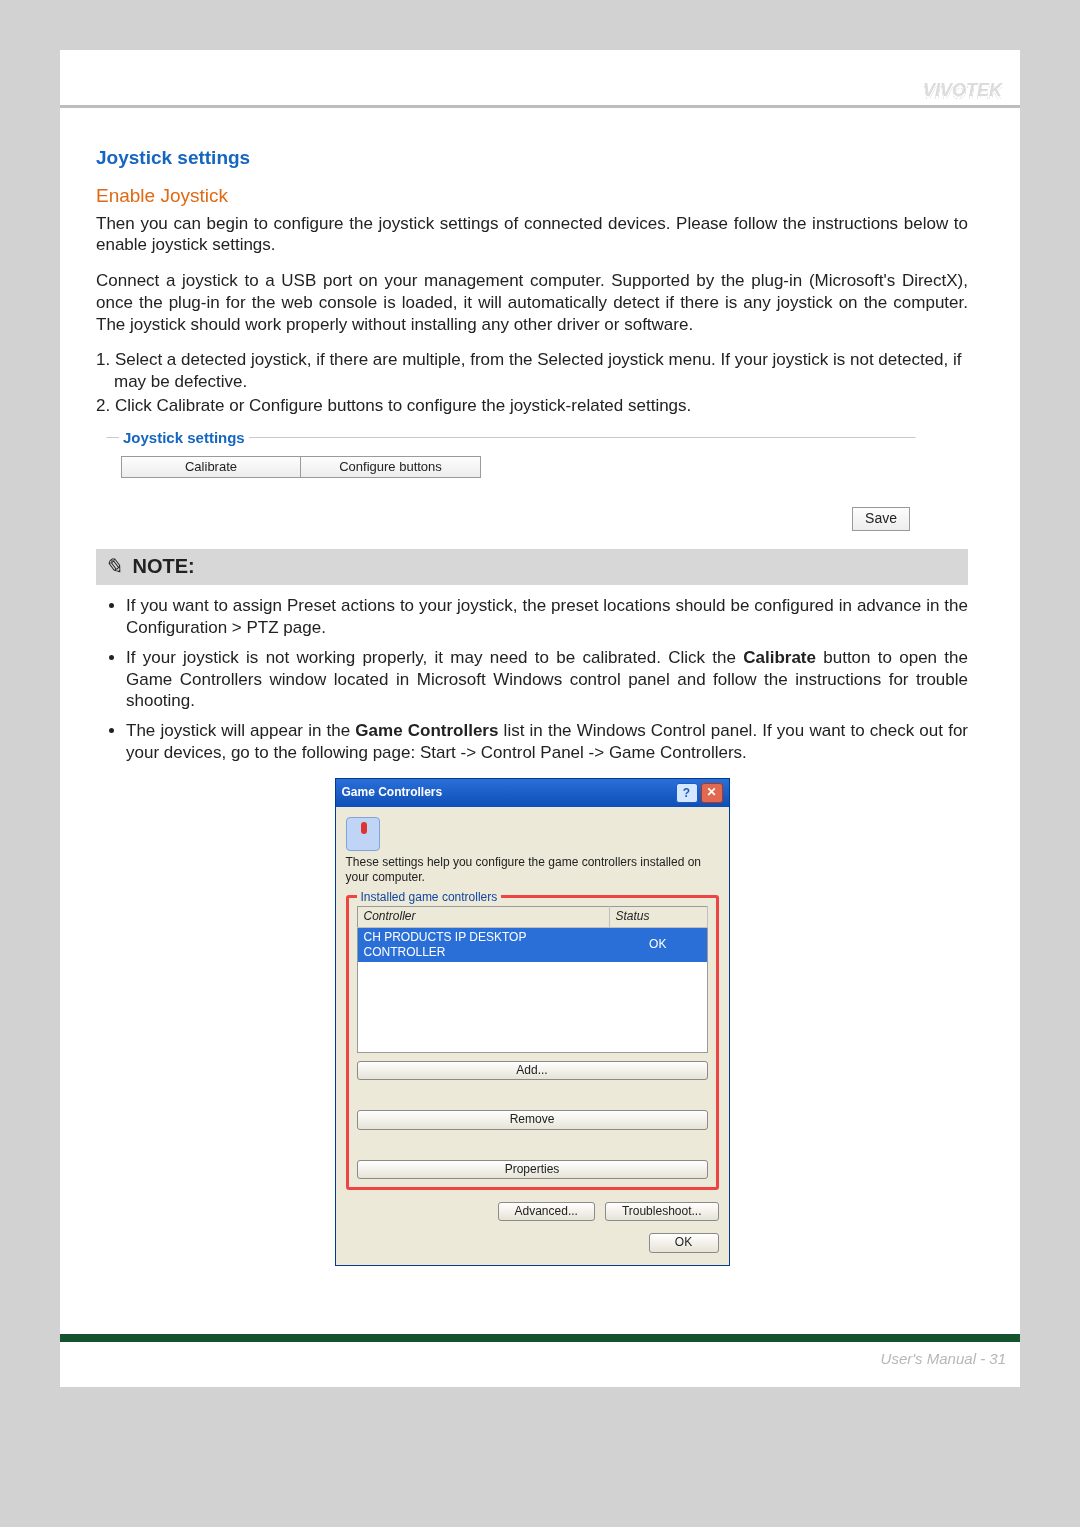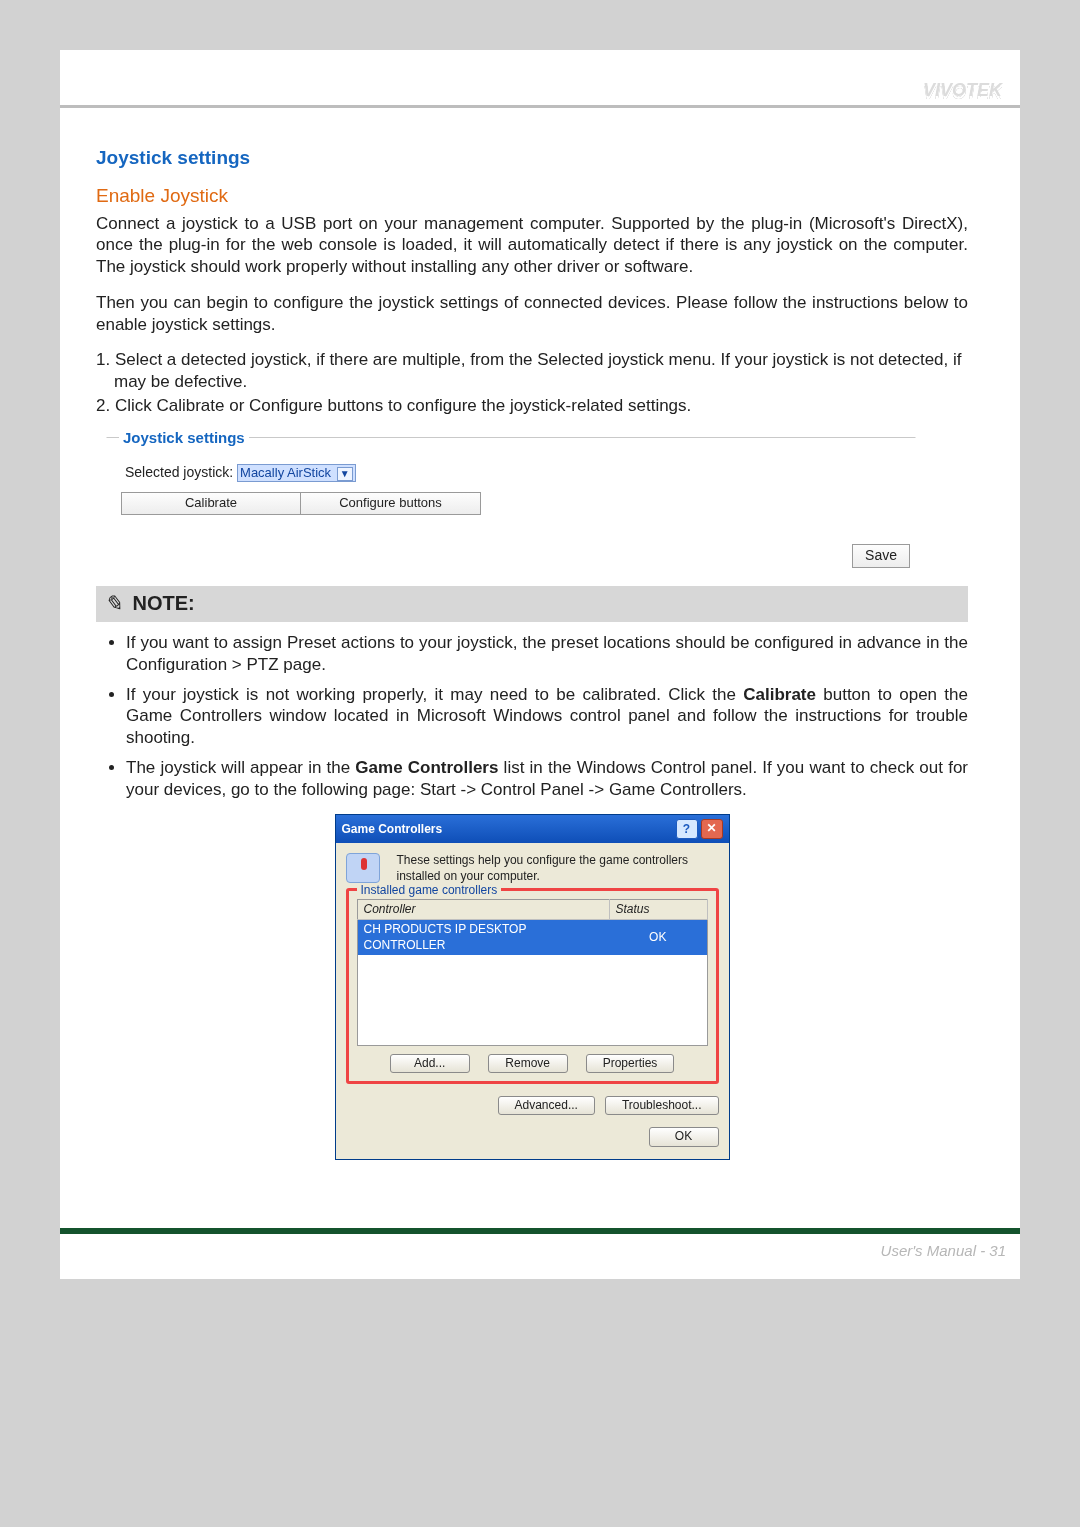--- a/index.html
+++ b/index.html
@@ -146,21 +146,21 @@
     width: 22px; height: 20px;
     background: #e36850;
     border: 1px solid #a73a24;
     border-radius: 3px;
     color: #fff;
     font-weight: bold;
     text-align: center;
     line-height: 16px;
   }
   .xp-body { padding: 10px 10px 12px 10px; }
-  .xp-row1 { display: flex; gap: 17px; margin-bottom: 4px; }
+  .xp-row1 { display: flex; gap: 4px; margin-bottom: 10px; flex-direction: column; }
   .xp-joyicon {
     width: 34px; height: 30px;
     background: #c0d4f5;
     border: 1px solid #7fa4d9;
     border-radius: 4px;
     position: relative;
     flex: 0 0 34px;
   }
   .xp-joyicon::after {
     content:""; position:absolute; top:4px; left:14px;
@@ -190,34 +190,34 @@
     font-weight: normal;
     background: #ece9d8;
     border-bottom: 1px solid #bfbfbf;
     border-right: 1px solid #bfbfbf;
     padding: 2px 6px;
     font-style: italic;
   }
   .xp-table td { padding: 2px 6px; height: 18px; }
   .xp-sel td { background: #2a6fd8; color: #fff; }
   .xp-table .blank td { height: 90px; background:#fff; }
-  .xp-btnrow { display: flex; justify-content: center; gap: 18px; margin-top: 4px; }
+  .xp-btnrow { display: flex; justify-content: center; gap: 30px; margin-top: 4px; flex-direction: column; }
   .xp-btn {
     border: 1px solid #8a8a8a;
     background: linear-gradient(#fff,#e6e3d6);
     border-radius: 3px;
     padding: 1px 16px;
     min-width: 80px;
     text-align: center;
   }
   .xp-bottom { display: flex; justify-content: flex-end; gap: 10px; margin-top: 12px; }
   .xp-ok { display: flex; justify-content: flex-end; margin-top: 12px; }
 
   .footer {
-    border-top: 6px solid #14532d;
+    border-top: 8px solid #14532d;
     text-align: right;
     color: #b7b7b7;
     font-style: italic;
     font-size: 15px;
     padding: 8px 14px 20px 0;
     margin: 28px 0 0 0;
   }
 </style>
 </head>
 <body>
@@ -231,38 +231,31 @@
   </div>
   <div style="text-align:right; padding:0 18px 4px 0; margin-top:-26px;">
     <span style="color:#dcdcdc; font-weight:bold; font-style:italic; font-size:18px;">VIVOTEK</span>
   </div>
   <div class="thin-rule"></div>
 
   <div class="content">
     <div class="h-joystick">Joystick settings</div>
     <div class="h-enable">Enable Joystick</div>
 
+    <p class="para">Then you can begin to configure the joystick settings of connected devices. Please follow the instructions below to enable joystick settings.</p>
     <p class="para">Connect a joystick to a USB port on your management computer. Supported by the plug-in (Microsoft's DirectX), once the plug-in for the web console is loaded, it will automatically detect if there is any joystick on the computer. The joystick should work properly without installing any other driver or software.</p>
-    <p class="para">Then you can begin to configure the joystick settings of connected devices. Please follow the instructions below to enable joystick settings.</p>
 
     <ul class="list-num">
       <li>1. Select a detected joystick, if there are multiple, from the Selected joystick menu. If your joystick is not detected, if may be defective.</li>
       <li>2. Click Calibrate or Configure buttons to configure the joystick-related settings.</li>
     </ul>
 
     <div class="panel">
       <div class="fieldset">
         <span class="legend">Joystick settings</span>
-        <div class="row-sel">
-          <span>Selected joystick:</span>
-          <span class="combo">
-            <span>Macally AirStick</span>
-            <span class="tri">▼</span>
-          </span>
-        </div>
         <div class="btnrow">
           <div class="flatbtn">Calibrate</div>
           <div class="flatbtn">Configure buttons</div>
         </div>
       </div>
       <div class="clearfix">
         <div class="save">Save</div>
       </div>
     </div>
 

